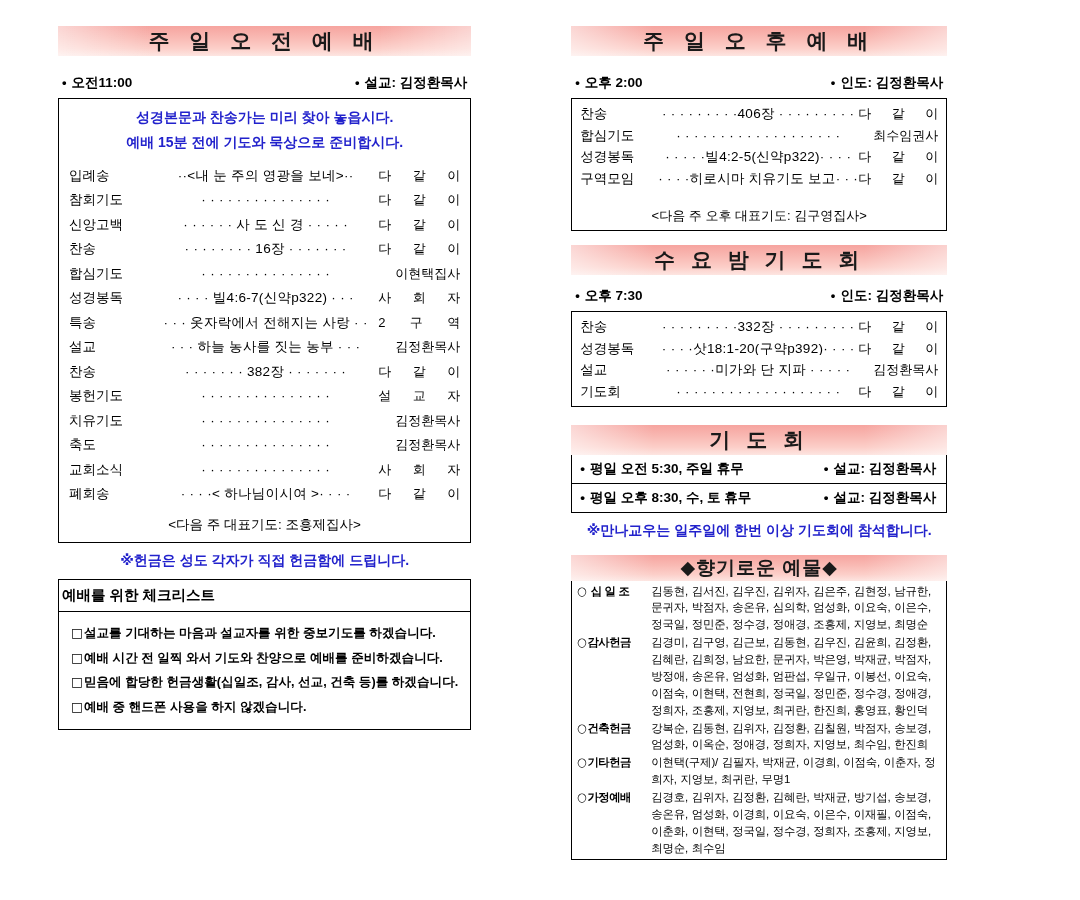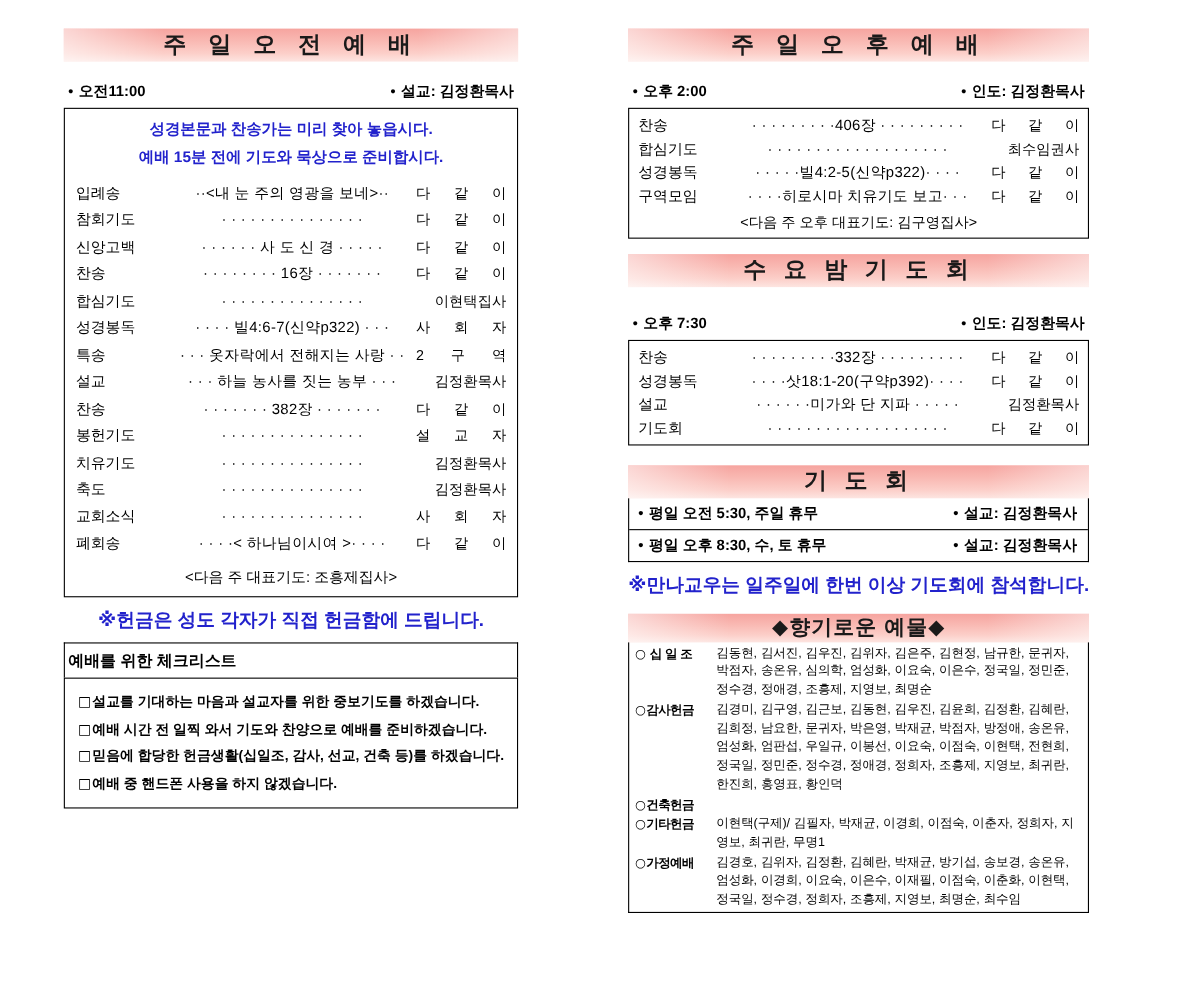--- a/index.html
+++ b/index.html
@@ -116,32 +116,32 @@
   .orderrow .who.solid { text-align-last: right; }
   .closing-note {
     text-align: center;
     font-size: 13.5px;
     margin-top: 10px;
     white-space: nowrap;
   }
   .blue-footnote {
     color: #2222cc;
     font-weight: bold;
-    font-size: 17px;
+    font-size: 14px;
     text-align: center;
     margin: 9px 0 9px 0;
     white-space: nowrap;
   }
 
   
   .orderbox.compact { padding: 4px 8px 4px 8px; }
   .orderbox.compact .orderrow { padding: 4px 0; font-size: 13.5px; }
   .orderbox.compact .orderrow .part { width: 78px; flex: 0 0 78px; }
   .orderbox.compact .orderrow .who  { width: 80px; flex: 0 0 80px; }
-  .orderbox.compact .closing-note { margin-top: 4px; margin-bottom: 1px; font-size: 13px; }
+  .orderbox.compact .closing-note { margin-top: 18px; margin-bottom: 1px; font-size: 13px; }
 
   
   .checkwrap { margin-top: 2px; }
   .check-title-box {
     border: 1.6px solid #000;
     border-bottom: none;
     font-size: 14.5px;
     font-weight: bold;
     padding: 6px 9px 6px 3px;
     box-sizing: border-box;
@@ -359,21 +359,21 @@
             <div class="who">다 같 이</div>
           </div>
         </div>
       <div class="closing-note">&lt;다음 주 오후 대표기도: 김구영집사&gt;</div>
     </div>
 
     <div class="spacer-14"></div>
 
     <div class="pinkbar tight">수 요 밤 기 도 회</div>
 
-    <div class="metarow" style="margin-top:24px;">
+    <div class="metarow" style="margin-top:12px;">
       <div class="m-left">오후 7:30</div>
       <div class="m-right">인도: 김정환목사</div>
     </div>
 
     <div class="orderbox compact">
       <div id="wednesday-order-list">
           <div class="orderrow">
             <div class="part">찬송</div>
             <div class="detail">· · · · · · · · ·332장 · · · · · · · · ·</div>
             <div class="who">다 같 이</div>
@@ -418,20 +418,21 @@
         <div class="offer-row">
           <div class="cat spaced"><span class="circ">○</span>십일조</div>
           <div class="names">김동현, 김서진, 김우진, 김위자, 김은주, 김현정, 남규한, 문귀자, 박점자, 송온유, 심의학, 엄성화, 이요숙, 이은수, 정국일, 정민준, 정수경, 정애경, 조흥제, 지영보, 최명순</div>
         </div>
         <div class="offer-row">
           <div class="cat"><span class="circ">○</span>감사헌금</div>
           <div class="names">김경미, 김구영, 김근보, 김동현, 김우진, 김윤희, 김정환, 김혜란, 김희정, 남요한, 문귀자, 박은영, 박재균, 박점자, 방정애, 송온유, 엄성화, 엄판섭, 우일규, 이봉선, 이요숙, 이점숙, 이현택, 전현희, 정국일, 정민준, 정수경, 정애경, 정희자, 조흥제, 지영보, 최귀란, 한진희, 홍영표, 황인덕</div>
         </div>
         <div class="offer-row">
           <div class="cat"><span class="circ">○</span>건축헌금</div>
+          <div class="names">강복순, 김동현, 김위자, 김정환, 김칠원, 박점자, 송보경, 엄성화, 이옥순, 정애경, 정희자, 지영보, 최수임, 한진희</div>
         </div>
         <div class="offer-row">
           <div class="cat"><span class="circ">○</span>기타헌금</div>
           <div class="names">이현택(구제)/ 김필자, 박재균, 이경희, 이점숙, 이춘자, 정희자, 지영보, 최귀란, 무명1</div>
         </div>
         <div class="offer-row">
           <div class="cat"><span class="circ">○</span>가정예배</div>
           <div class="names">김경호, 김위자, 김정환, 김혜란, 박재균, 방기섭, 송보경, 송온유, 엄성화, 이경희, 이요숙, 이은수, 이재필, 이점숙, 이춘화, 이현택, 정국일, 정수경, 정희자, 조흥제, 지영보, 최명순, 최수임</div>
         </div>
       </div>

